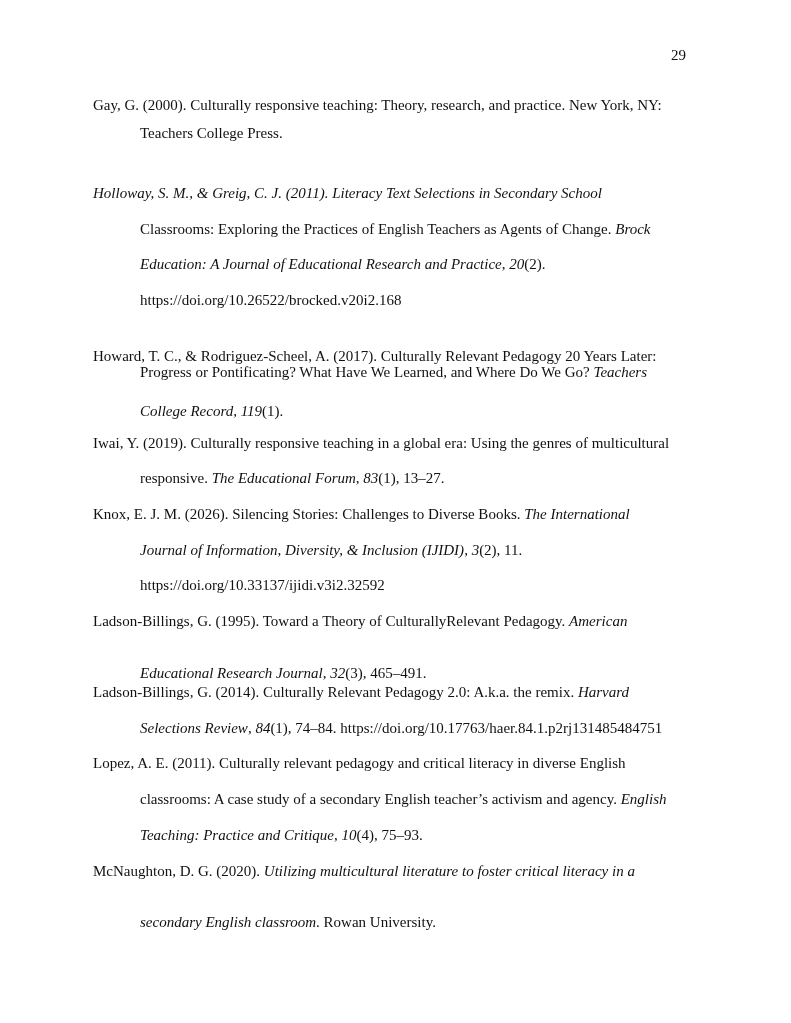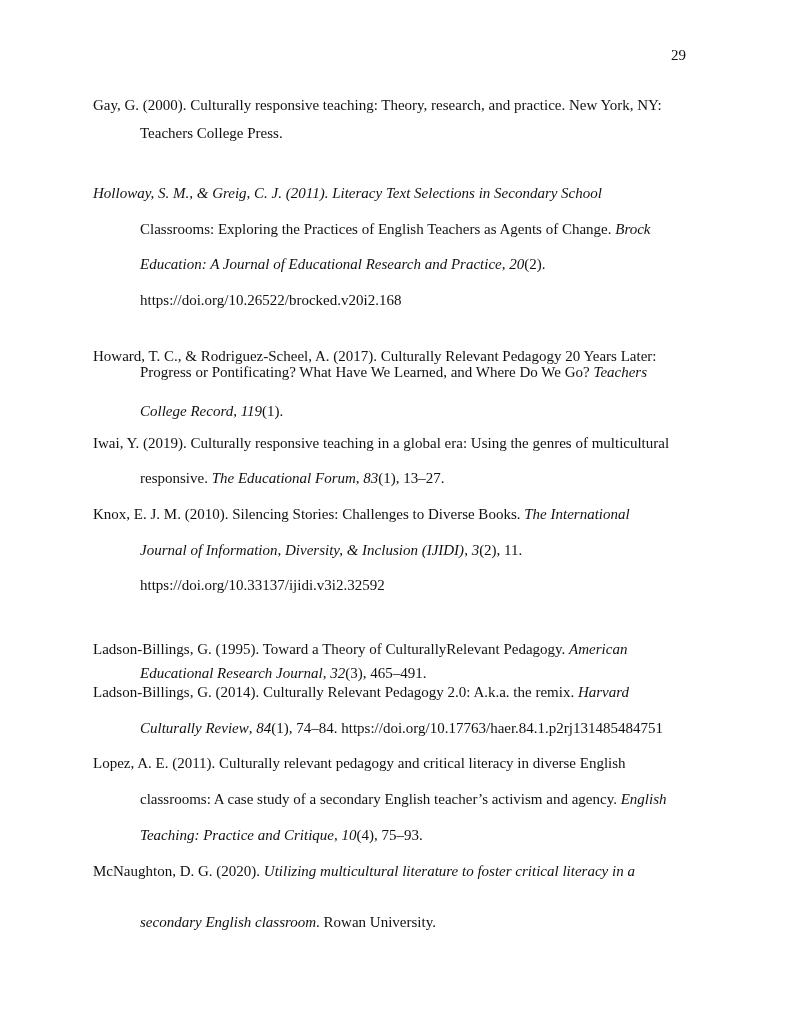--- a/index.html
+++ b/index.html
@@ -28,31 +28,31 @@
     <div>
       <div class="ref-line" style="top: 327px; margin-top: 20px;"><span>Howard, T. C., &amp; Rodriguez-Scheel, A. (2017). Culturally Relevant Pedagogy 20 Years Later:</span></div>
       <div class="ref-line indent" style="top: 363px;"><span>Progress or Pontificating? What Have We Learned, and Where Do We Go? </span><i>Teachers</i></div>
       <div class="ref-line indent" style="top: 384px; margin-top: 18px;"><i>College Record</i><span>, </span><i>119</i><span>(1).</span></div>
     </div>
     <div>
       <div class="ref-line" style="top: 434px;"><span>Iwai, Y. (2019). Culturally responsive teaching in a global era: Using the genres of multicultural</span></div>
       <div class="ref-line indent" style="top: 469px;"><span>responsive. </span><i>The Educational Forum</i><span>, </span><i>83</i><span>(1), 13–27.</span></div>
     </div>
     <div>
-      <div class="ref-line" style="top: 505px;"><span>Knox, E. J. M. (2010). Silencing Stories: Challenges to Diverse Books. </span><i>The International</i></div>
+      <div class="ref-line" style="top: 505px;"><span>Knox, E. J. M. (2026). Silencing Stories: Challenges to Diverse Books. </span><i>The International</i></div>
       <div class="ref-line indent" style="top: 541px;"><i>Journal of Information, Diversity, &amp; Inclusion (IJIDI)</i><span>, </span><i>3</i><span>(2), 11.</span></div>
       <div class="ref-line indent" style="top: 576px;"><span>https://doi.org/10.33137/ijidi.v3i2.32592</span></div>
     </div>
     <div>
-      <div class="ref-line" style="top: 640px;"><span>Ladson-Billings, G. (1995). Toward a Theory of CulturallyRelevant Pedagogy. </span><i>American</i></div>
+      <div class="ref-line" style="top: 612px;"><span>Ladson-Billings, G. (1995). Toward a Theory of CulturallyRelevant Pedagogy. </span><i>American</i></div>
       <div class="ref-line indent" style="top: 624px; margin-top: 40px;"><i>Educational Research Journal</i><span>, </span><i>32</i><span>(3), 465–491.</span></div>
     </div>
     <div>
       <div class="ref-line" style="top: 683px;"><span>Ladson-Billings, G. (2014). Culturally Relevant Pedagogy 2.0: A.k.a. the remix. </span><i>Harvard</i></div>
-      <div class="ref-line indent" style="top: 719px;"><i>Culturally Review</i><span>, </span><i>84</i><span>(1), 74–84. https://doi.org/10.17763/haer.84.1.p2rj131485484751</span></div>
+      <div class="ref-line indent" style="top: 719px;"><i>Selections Review</i><span>, </span><i>84</i><span>(1), 74–84. https://doi.org/10.17763/haer.84.1.p2rj131485484751</span></div>
     </div>
     <div>
       <div class="ref-line" style="top: 754px;"><span>Lopez, A. E. (2011). Culturally relevant pedagogy and critical literacy in diverse English</span></div>
       <div class="ref-line indent" style="top: 790px;"><span>classrooms: A case study of a secondary English teacher’s activism and agency. </span><i>English</i></div>
       <div class="ref-line indent" style="top: 826px;"><i>Teaching: Practice and Critique</i><span>, </span><i>10</i><span>(4), 75–93.</span></div>
     </div>
     <div>
       <div class="ref-line" style="top: 862px;"><span>McNaughton, D. G. (2020). </span><i>Utilizing multicultural literature to foster critical literacy in a</i></div>
       <div class="ref-line indent" style="top: 897px; margin-top: 16px;"><i>secondary English classroom</i><span>. Rowan University.</span></div>
     </div>

